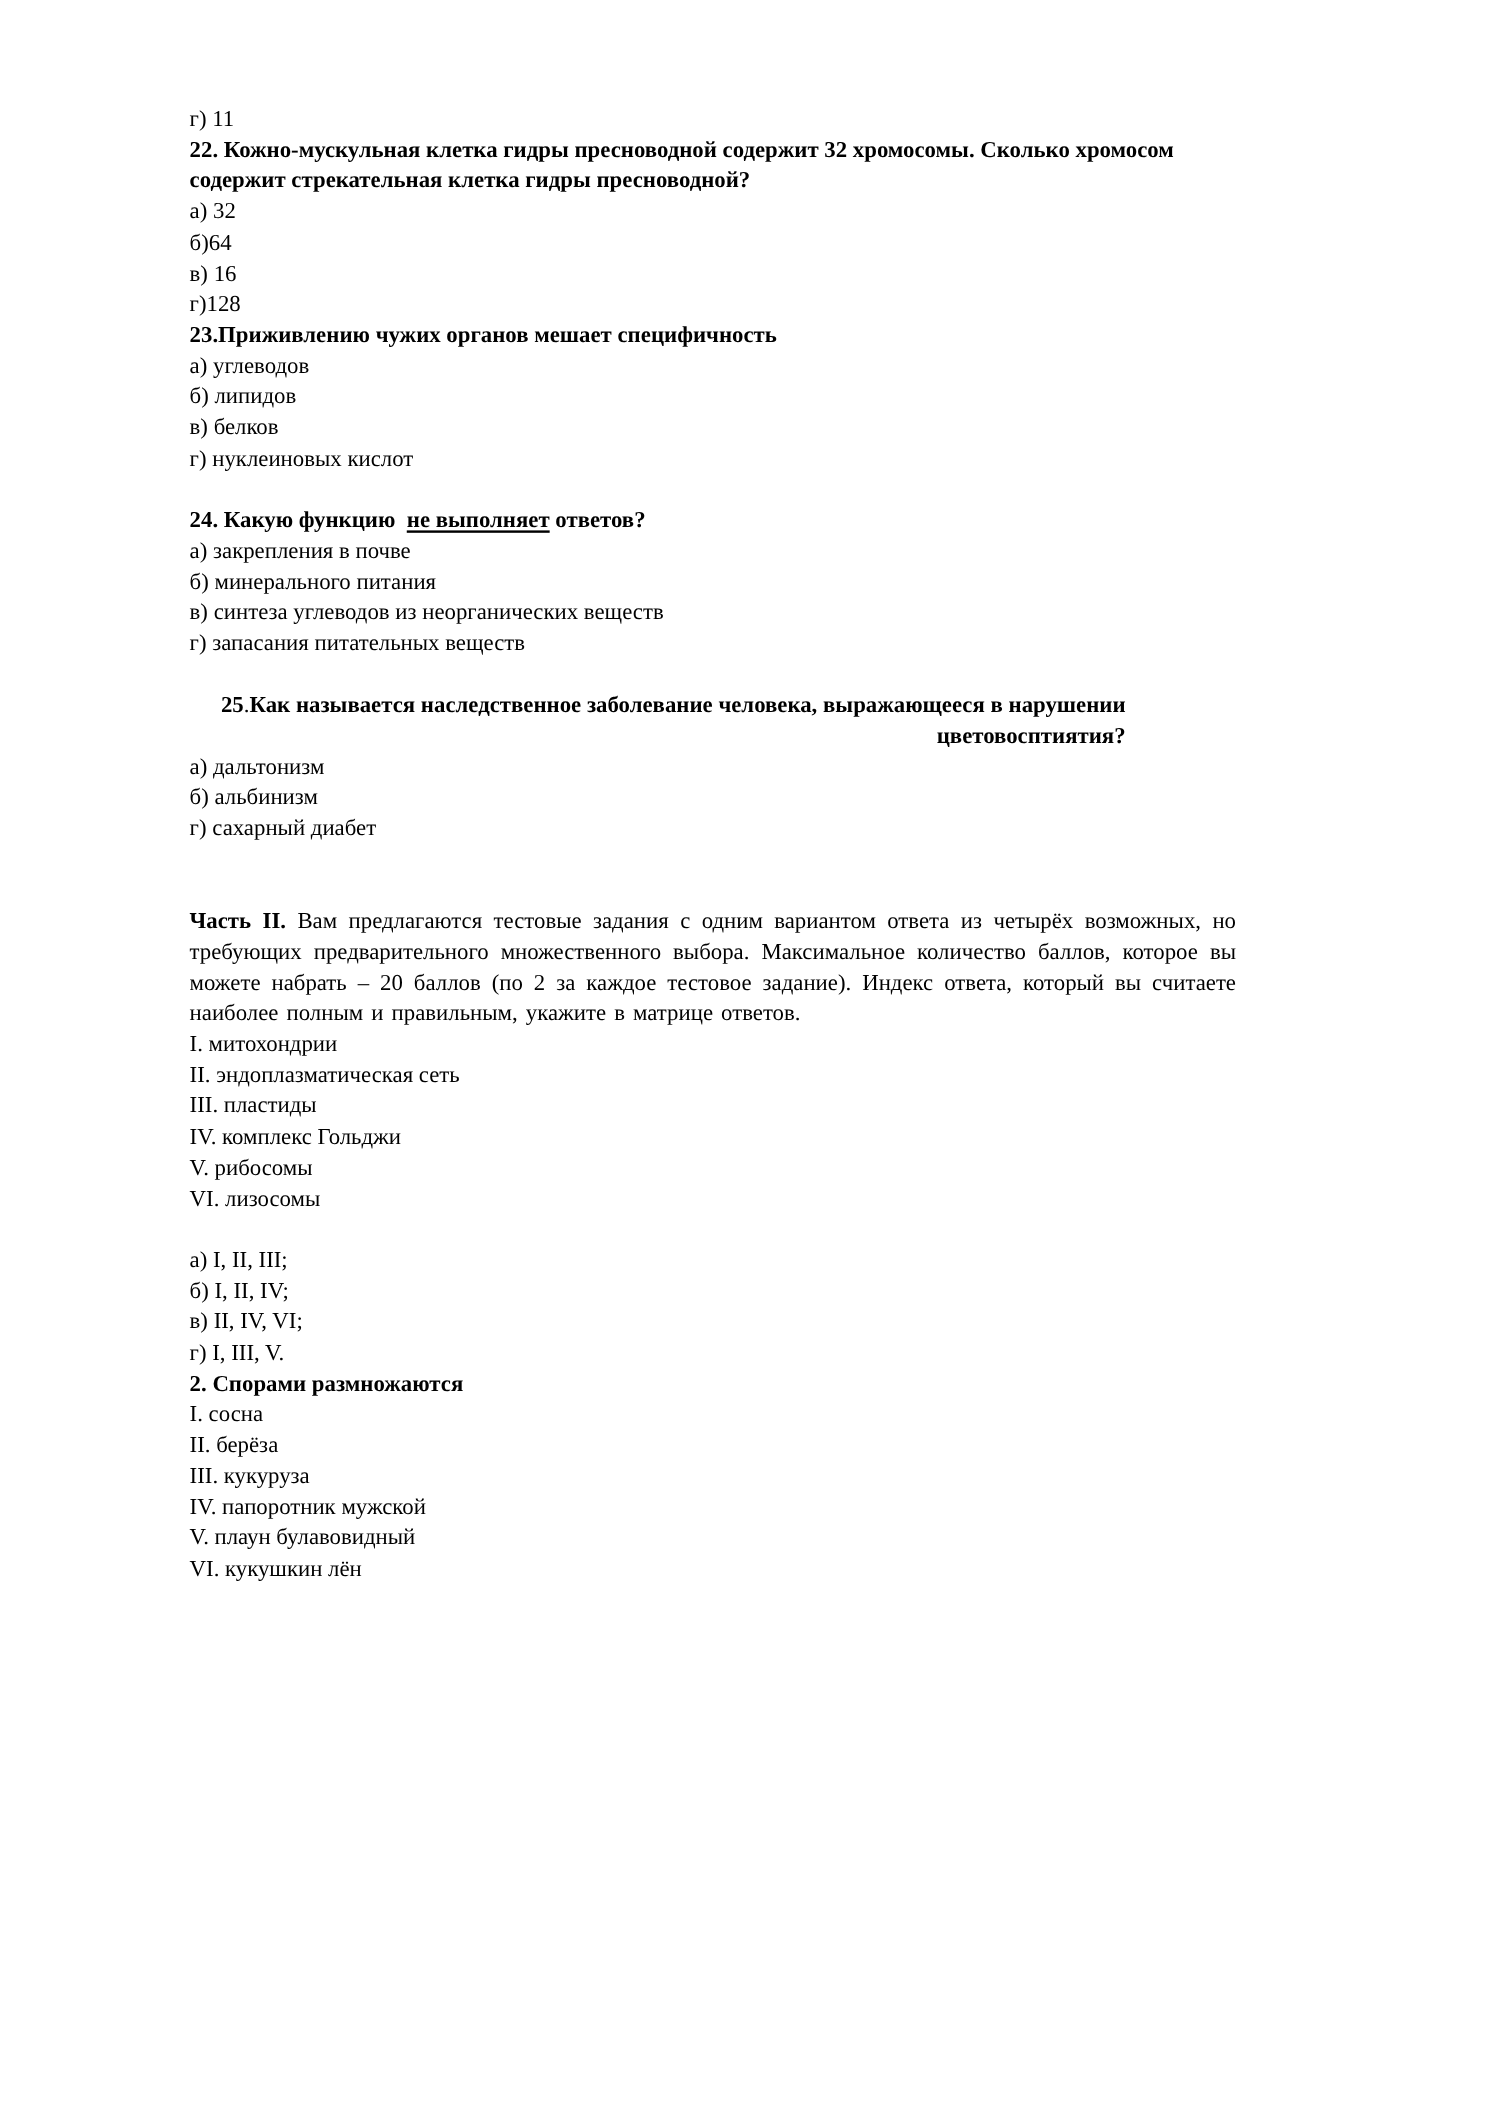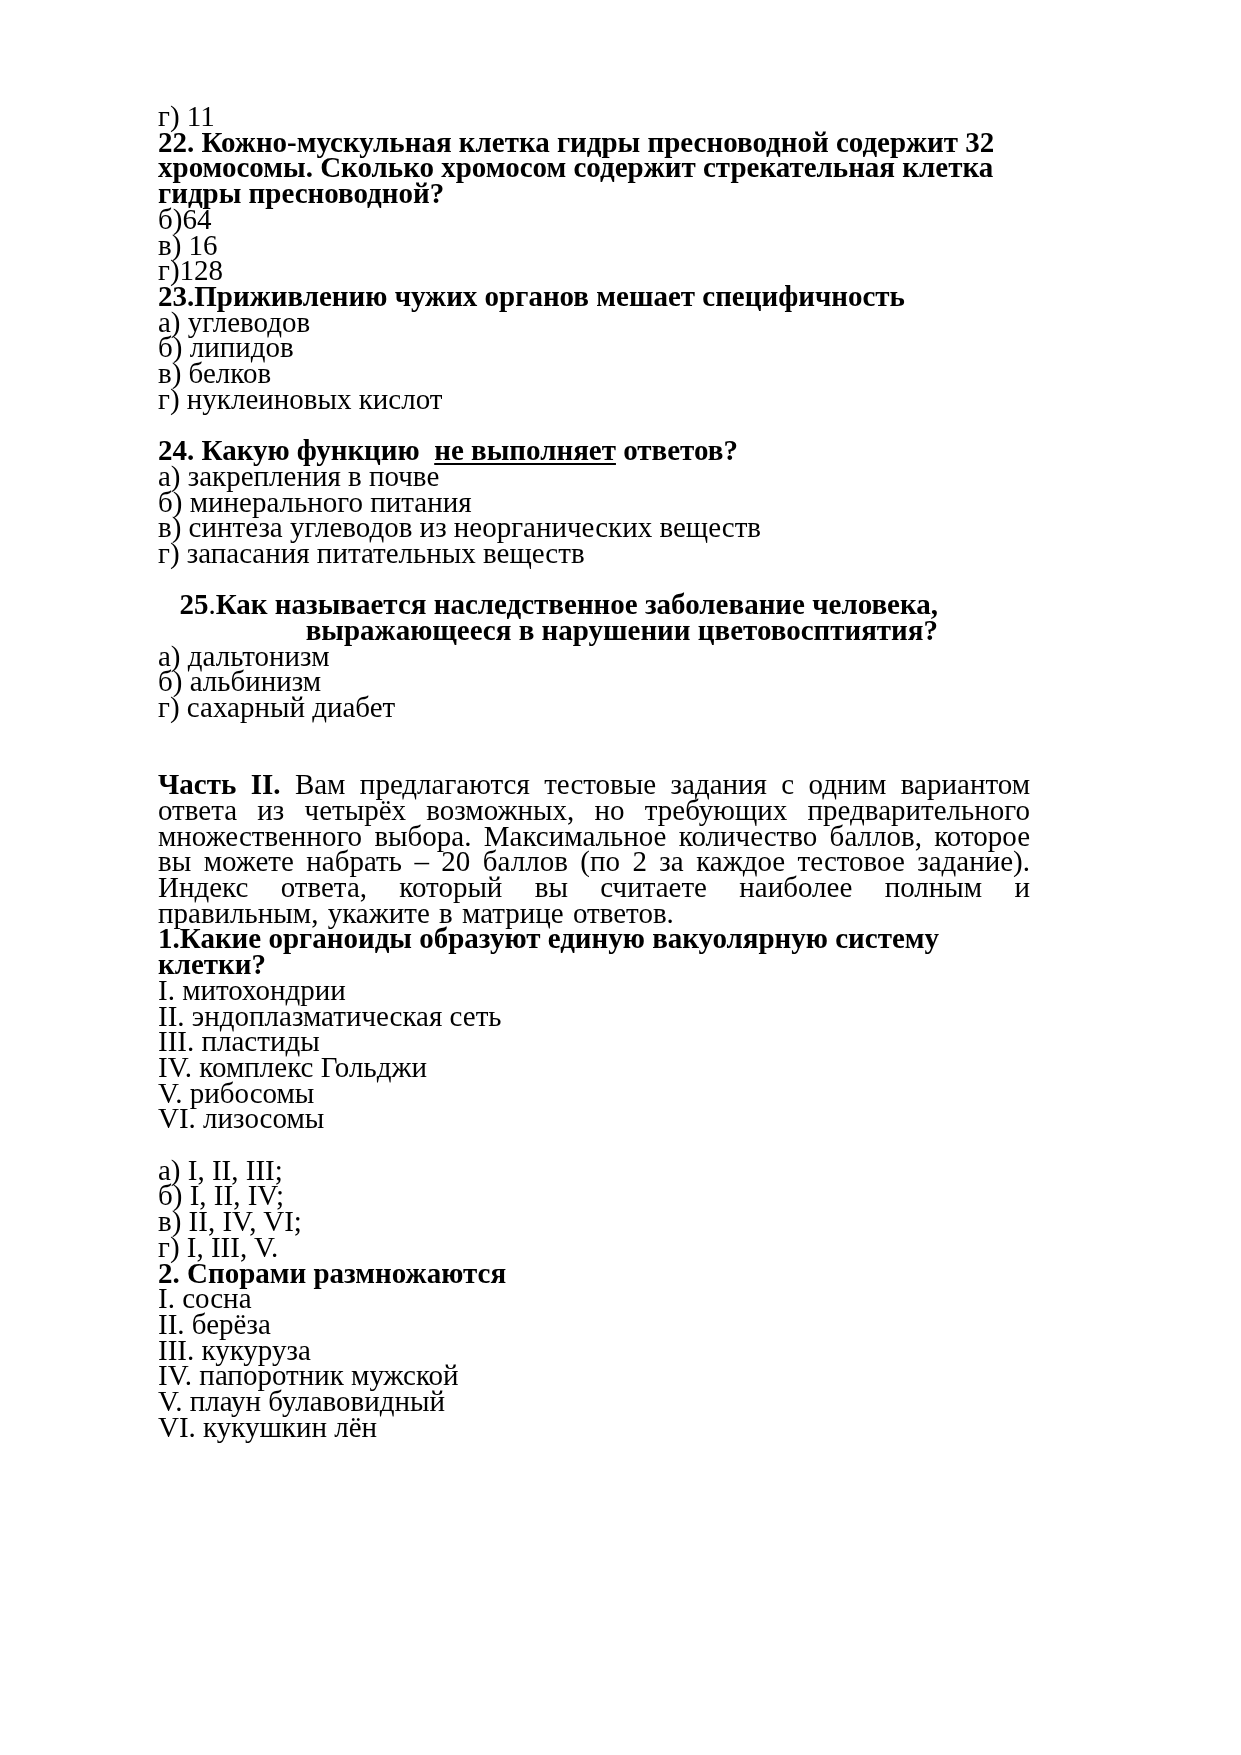--- a/index.html
+++ b/index.html
@@ -1,36 +1,37 @@
 <!DOCTYPE html>
 <html><head>
 <meta charset="utf-8">
 <style>
   html, body { margin: 0; padding: 0; background: #ffffff; }
   body { width: 1241px; height: 1755px; position: relative; overflow: hidden; }
   .page {
-    position: absolute; left: 158px; top: 104px; width: 872px;
-    font-family: "Liberation Serif", serif; font-size: 29px; line-height: 25.7px;
+    position: absolute; left: 158px; top: 87px; width: 872px;
+    font-family: "Liberation Serif", serif; font-size: 19px; line-height: 25.7px;
     color: #000000;
   }
   .line { white-space: pre-wrap; }
   .b { font-weight: bold; }
   .u { text-decoration: underline; text-decoration-thickness: 2px; text-underline-offset: 3px; }
   .gap { height: 25.7px; }
   .gap2 { height: 51.4px; }
   .just { text-align: justify; text-align-last: left; word-spacing: 2px; }
 </style>
 </head>
 <body>
 
 <div class="page">
 
   <div class="line">г) 11</div>
 
   <div class="line b"><span>22.</span><span> Кожно-мускульная клетка гидры пресноводной содержит 32 хромосомы. Сколько хромосом содержит стрекательная клетка гидры пресноводной?</span></div>
+  <div class="line">а) 32</div>
   <div class="line">б)64</div>
   <div class="line">в) 16</div>
   <div class="line">г)128</div>
 
   <div class="line b"><span>23.</span><span>Приживлению чужих органов мешает специфичность</span></div>
   <div class="line">а) углеводов</div>
   <div class="line">б) липидов</div>
   <div class="line">в) белков</div>
   <div class="line">г) нуклеиновых кислот</div>
 
@@ -46,21 +47,20 @@
 
   <div class="line" style="width:780px;text-align:right;"><span class="b">25</span><span>.</span><span class="b">Как называется наследственное заболевание человека, выражающееся в нарушении цветовосптиятия?</span></div>
   <div class="line">а) дальтонизм</div>
   <div class="line">б) альбинизм</div>
   <div class="line">г) сахарный диабет</div>
 
   <div class="gap2"></div>
 
   <div class="just"><span class="b">Часть II.</span><span> Вам предлагаются тестовые задания с одним вариантом ответа из четырёх возможных, но требующих предварительного множественного выбора.  Максимальное количество баллов, которое вы можете набрать – 20 баллов (по 2 за каждое тестовое задание). Индекс ответа, который вы считаете наиболее полным и правильным, укажите в матрице ответов.</span></div>
 
-  <div class="line b">1.Какие органоиды образуют единую вакуолярную систему клетки?</div>
   <div class="line">I. митохондрии</div>
   <div class="line">II. эндоплазматическая сеть</div>
   <div class="line">III. пластиды</div>
   <div class="line">IV. комплекс Гольджи</div>
   <div class="line">V. рибосомы</div>
   <div class="line">VI. лизосомы</div>
 
   <div class="gap"></div>
 
   <div class="line">а) I, II, III;</div>

